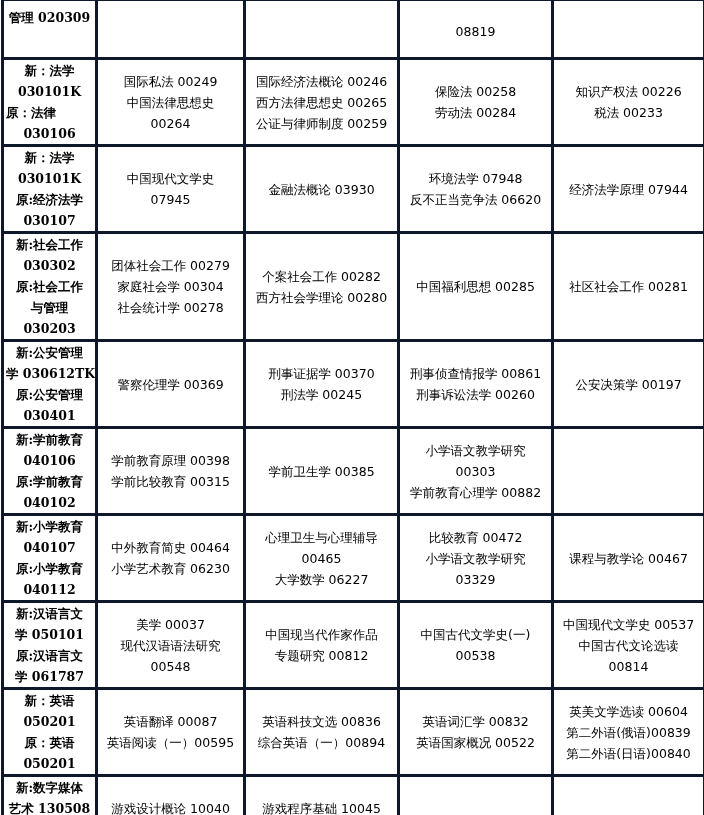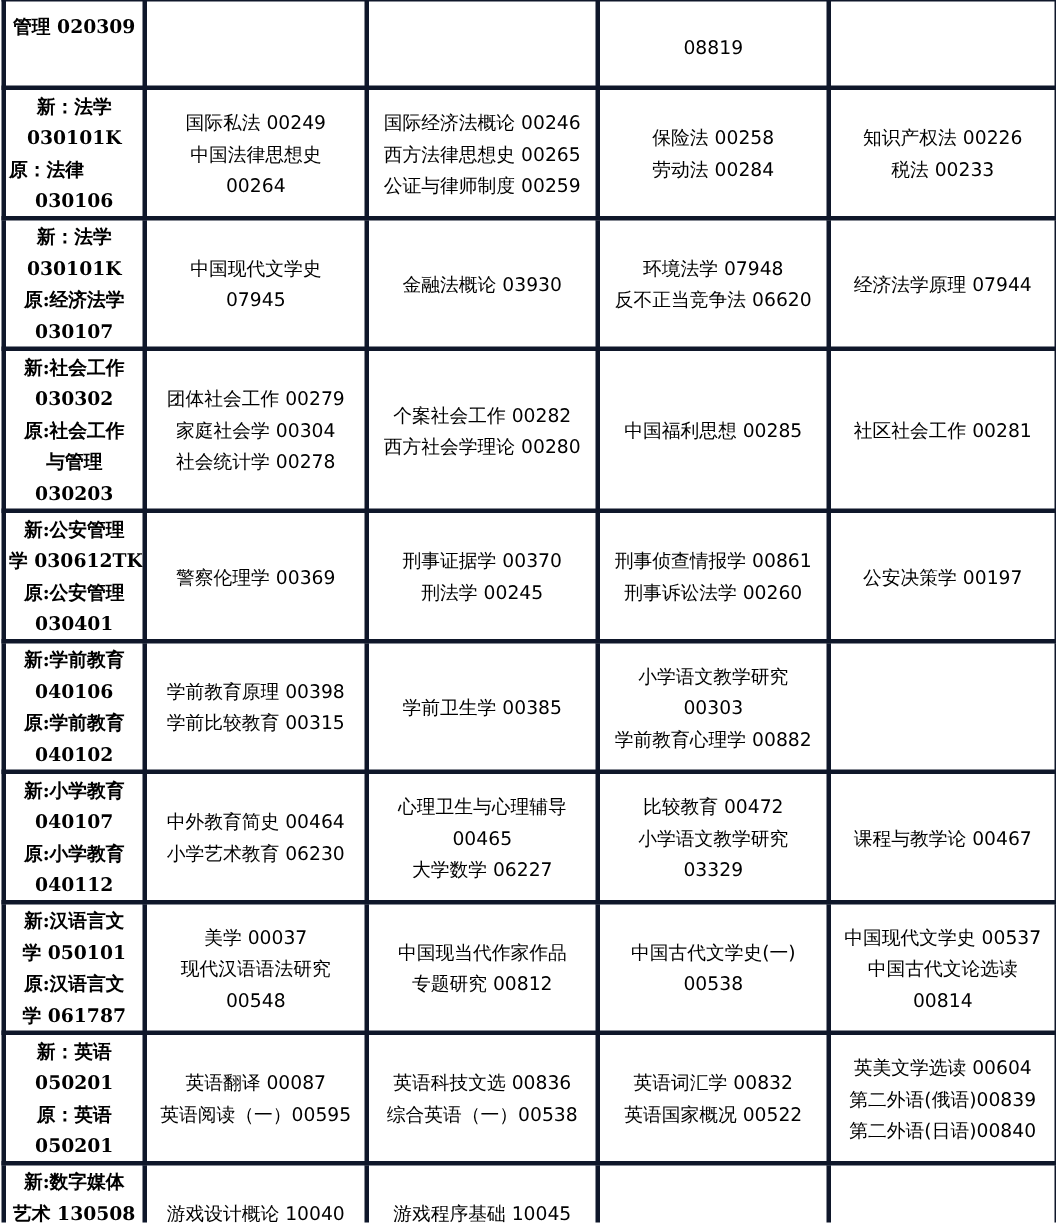--- a/index.html
+++ b/index.html
@@ -251,21 +251,21 @@
         <span class="line">050201</span>
         <span class="line">原：英语</span>
         <span class="line">050201</span>
       </td>
       <td>
         <span class="line">英语翻译 00087</span>
         <span class="line">英语阅读（一）00595</span>
       </td>
       <td>
         <span class="line">英语科技文选 00836</span>
-        <span class="line">综合英语（一）00538</span>
+        <span class="line">综合英语（一）00894</span>
       </td>
       <td>
         <span class="line">英语词汇学 00832</span>
         <span class="line">英语国家概况 00522</span>
       </td>
       <td>
         <span class="line">英美文学选读 00604</span>
         <span class="line">第二外语(俄语)00839</span>
         <span class="line">第二外语(日语)00840</span>
       </td>

